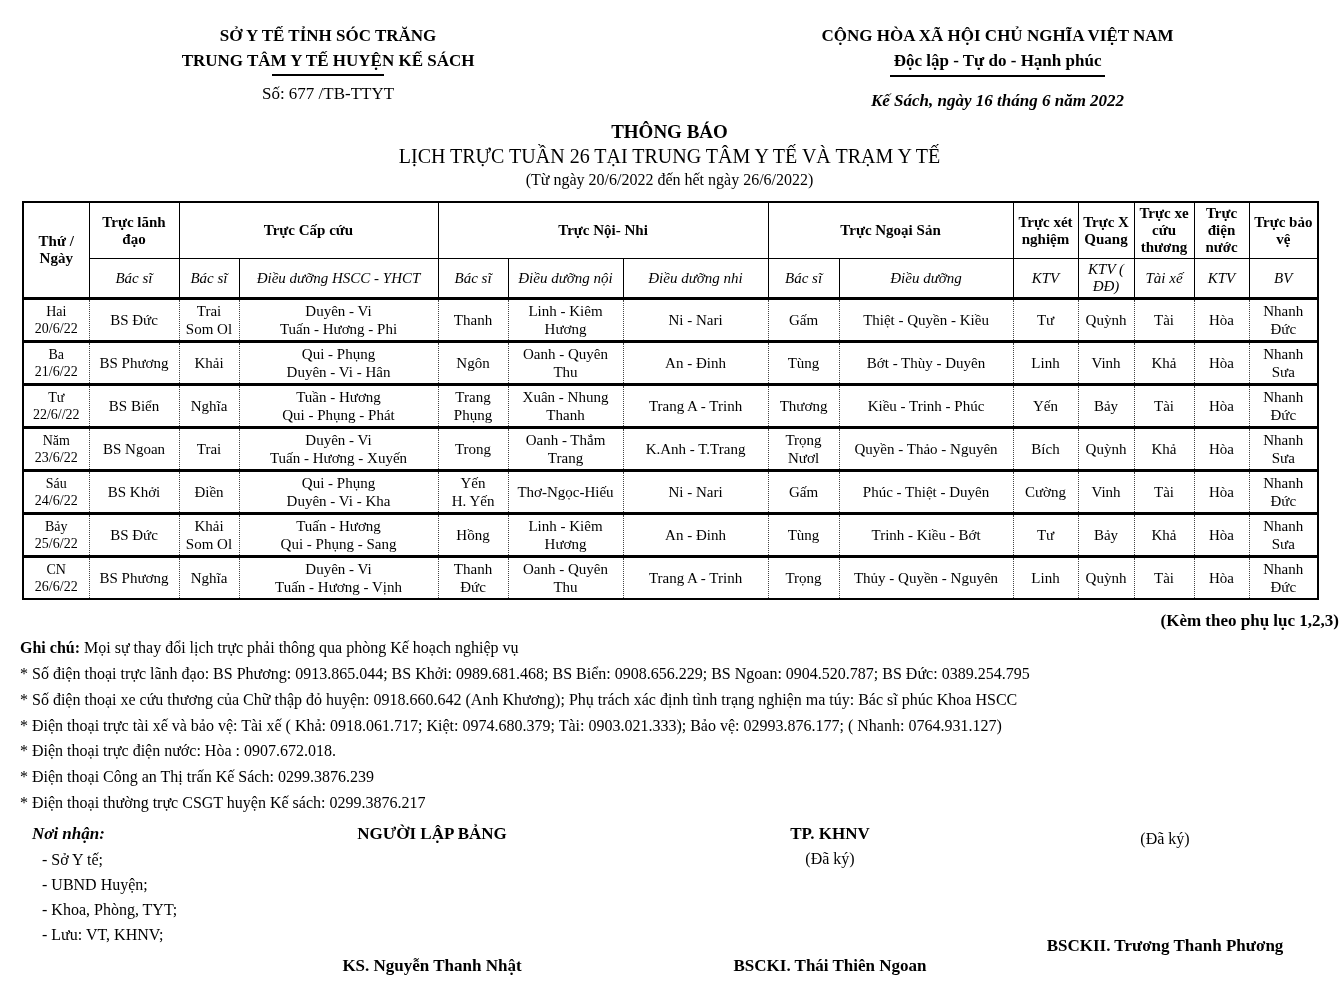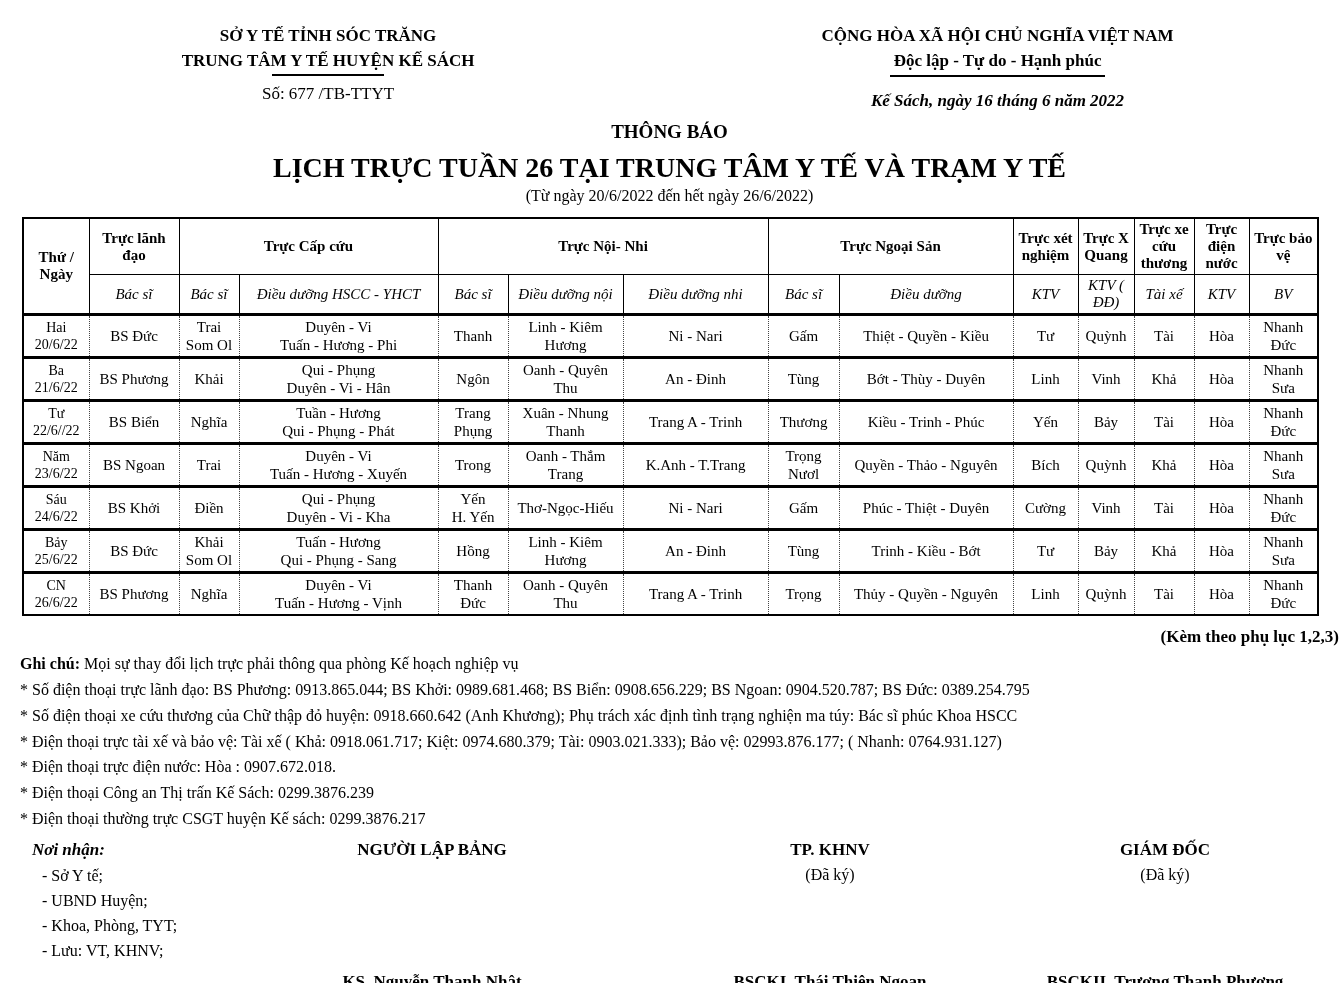--- a/index.html
+++ b/index.html
@@ -13,21 +13,21 @@
   .lh-left{width:49%;text-align:center;}
   .lh-right{width:51%;text-align:center;}
   .lh-line{font-weight:bold;font-size:17px;line-height:1.45;}
   .lh-underline-short{width:112px;height:0;border-bottom:2px solid #000;margin:1px auto 0 auto;}
   .doc-number{font-size:17px;margin-top:8px;}
   .motto{font-weight:bold;font-size:17px;line-height:1.45;display:inline-block;border-bottom:2px solid #000;padding:0 4px 2px 4px;}
   .date-line{font-style:italic;font-weight:bold;font-size:17px;margin-top:14px;}
   
   .title-block{text-align:center;margin-top:10px;}
   .title-1{font-weight:bold;font-size:19px;}
-  .title-2{font-weight:bold;font-size:28px;margin-top:9px;}
+  .title-2{font-weight:normal;font-size:20px;margin-top:2px;}
   .title-3{font-size:16px;margin-top:3px;}
   
   table.schedule{
     border-collapse:collapse;table-layout:fixed;
     margin:12px 0 0 22px;width:1295px;
     border:2px solid #000;
   }
   .schedule th{
     border:1px solid #000;font-size:15px;padding:2px 1px;
     text-align:center;vertical-align:middle;background:#fff;
@@ -497,17 +497,16 @@
     <div class="sig-title">NGƯỜI LẬP BẢNG</div>
     <div class="sig-signed"></div>
     <div class="sig-name">KS. Nguyễn Thanh Nhật</div>
   </div>
   <div class="sig-col sig-col-2">
     <div class="sig-title">TP. KHNV</div>
     <div class="sig-signed">(Đã ký)</div>
     <div class="sig-name">BSCKI. Thái Thiên Ngoan</div>
   </div>
   <div class="sig-col sig-col-3">
-    <div class="sig-title">GIÁM ĐỐC</div>
     <div class="sig-signed">(Đã ký)</div>
     <div class="sig-name">BSCKII. Trương Thanh Phương</div>
   </div>
 </div>
 
 </body></html>

